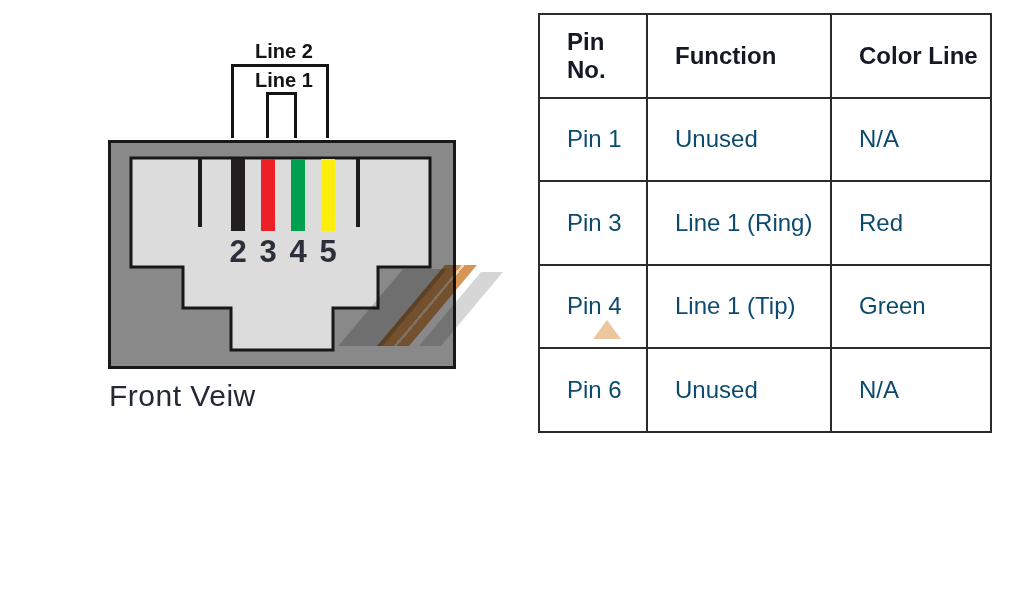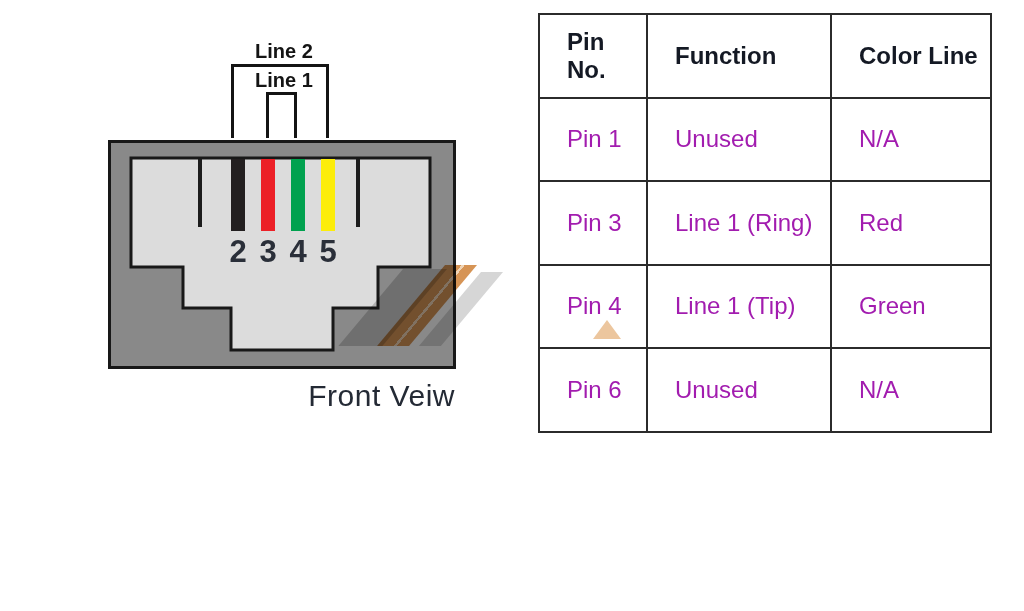--- a/index.html
+++ b/index.html
@@ -5,32 +5,32 @@
   html,body{margin:0;padding:0;background:#ffffff;}
   body{width:1024px;height:611px;overflow:hidden;font-family:"Liberation Sans",sans-serif;}
   .stage{position:relative;width:1024px;height:611px;background:#ffffff;margin-left:33px;}
 
   
   .connector-svg{position:absolute;left:0;top:0;}
   .svg-line-label{font-family:"Liberation Sans",sans-serif;font-size:20px;font-weight:bold;fill:#141414;}
   .svg-pin-num{font-family:"Liberation Sans",sans-serif;font-size:31px;font-weight:600;fill:#2a2f39;}
 
   
-  .front-view{position:absolute;left:76px;top:379px;width:346px;text-align:right;
+  .front-view{position:absolute;left:76px;top:379px;width:346px;text-align:left;
               font-size:30px;color:#242a35;letter-spacing:0.5px;}
   .diagram-title{position:absolute;left:128px;top:450px;font-size:30px;line-height:34px;
                  color:#242a35;letter-spacing:0.3px;}
 
   
   .pin-table-wrap{position:absolute;left:505px;top:13px;}
   table.pin-table{border-collapse:collapse;table-layout:fixed;}
   table.pin-table td,table.pin-table th{border:2px solid #2b2b2b;vertical-align:middle;
       text-align:left;padding:0 0 0 27px;font-family:"Liberation Sans",sans-serif;}
   table.pin-table th{font-size:24px;font-weight:bold;color:#141924;}
-  table.pin-table td{font-size:24px;font-weight:normal;color:#a21caf;}
+  table.pin-table td{font-size:24px;font-weight:normal;color:#0c4a6e;}
   tr.t-row{height:83.5px;}
   .col-pin{width:108px;} .col-fn{width:184px;} .col-color{width:160px;}
 
   
   .watermark{position:absolute;left:0;top:0;width:1024px;height:611px;pointer-events:none;}
   .wm-slash{position:absolute;transform:skewX(-40deg);transform-origin:top left;mix-blend-mode:multiply;}
   .wm-slash-gray{left:370px;top:269px;width:44px;height:77px;background:#cfcfcf;}
   .wm-slash-orange{left:412px;top:265px;width:32px;height:81px;
       background:linear-gradient(to right,#d69455 0 52%,#efd3b4 52% 62%,#d69455 62% 100%);}
   .wm-slash-light{left:448px;top:272px;width:22px;height:74px;background:#d6d6d6;}

